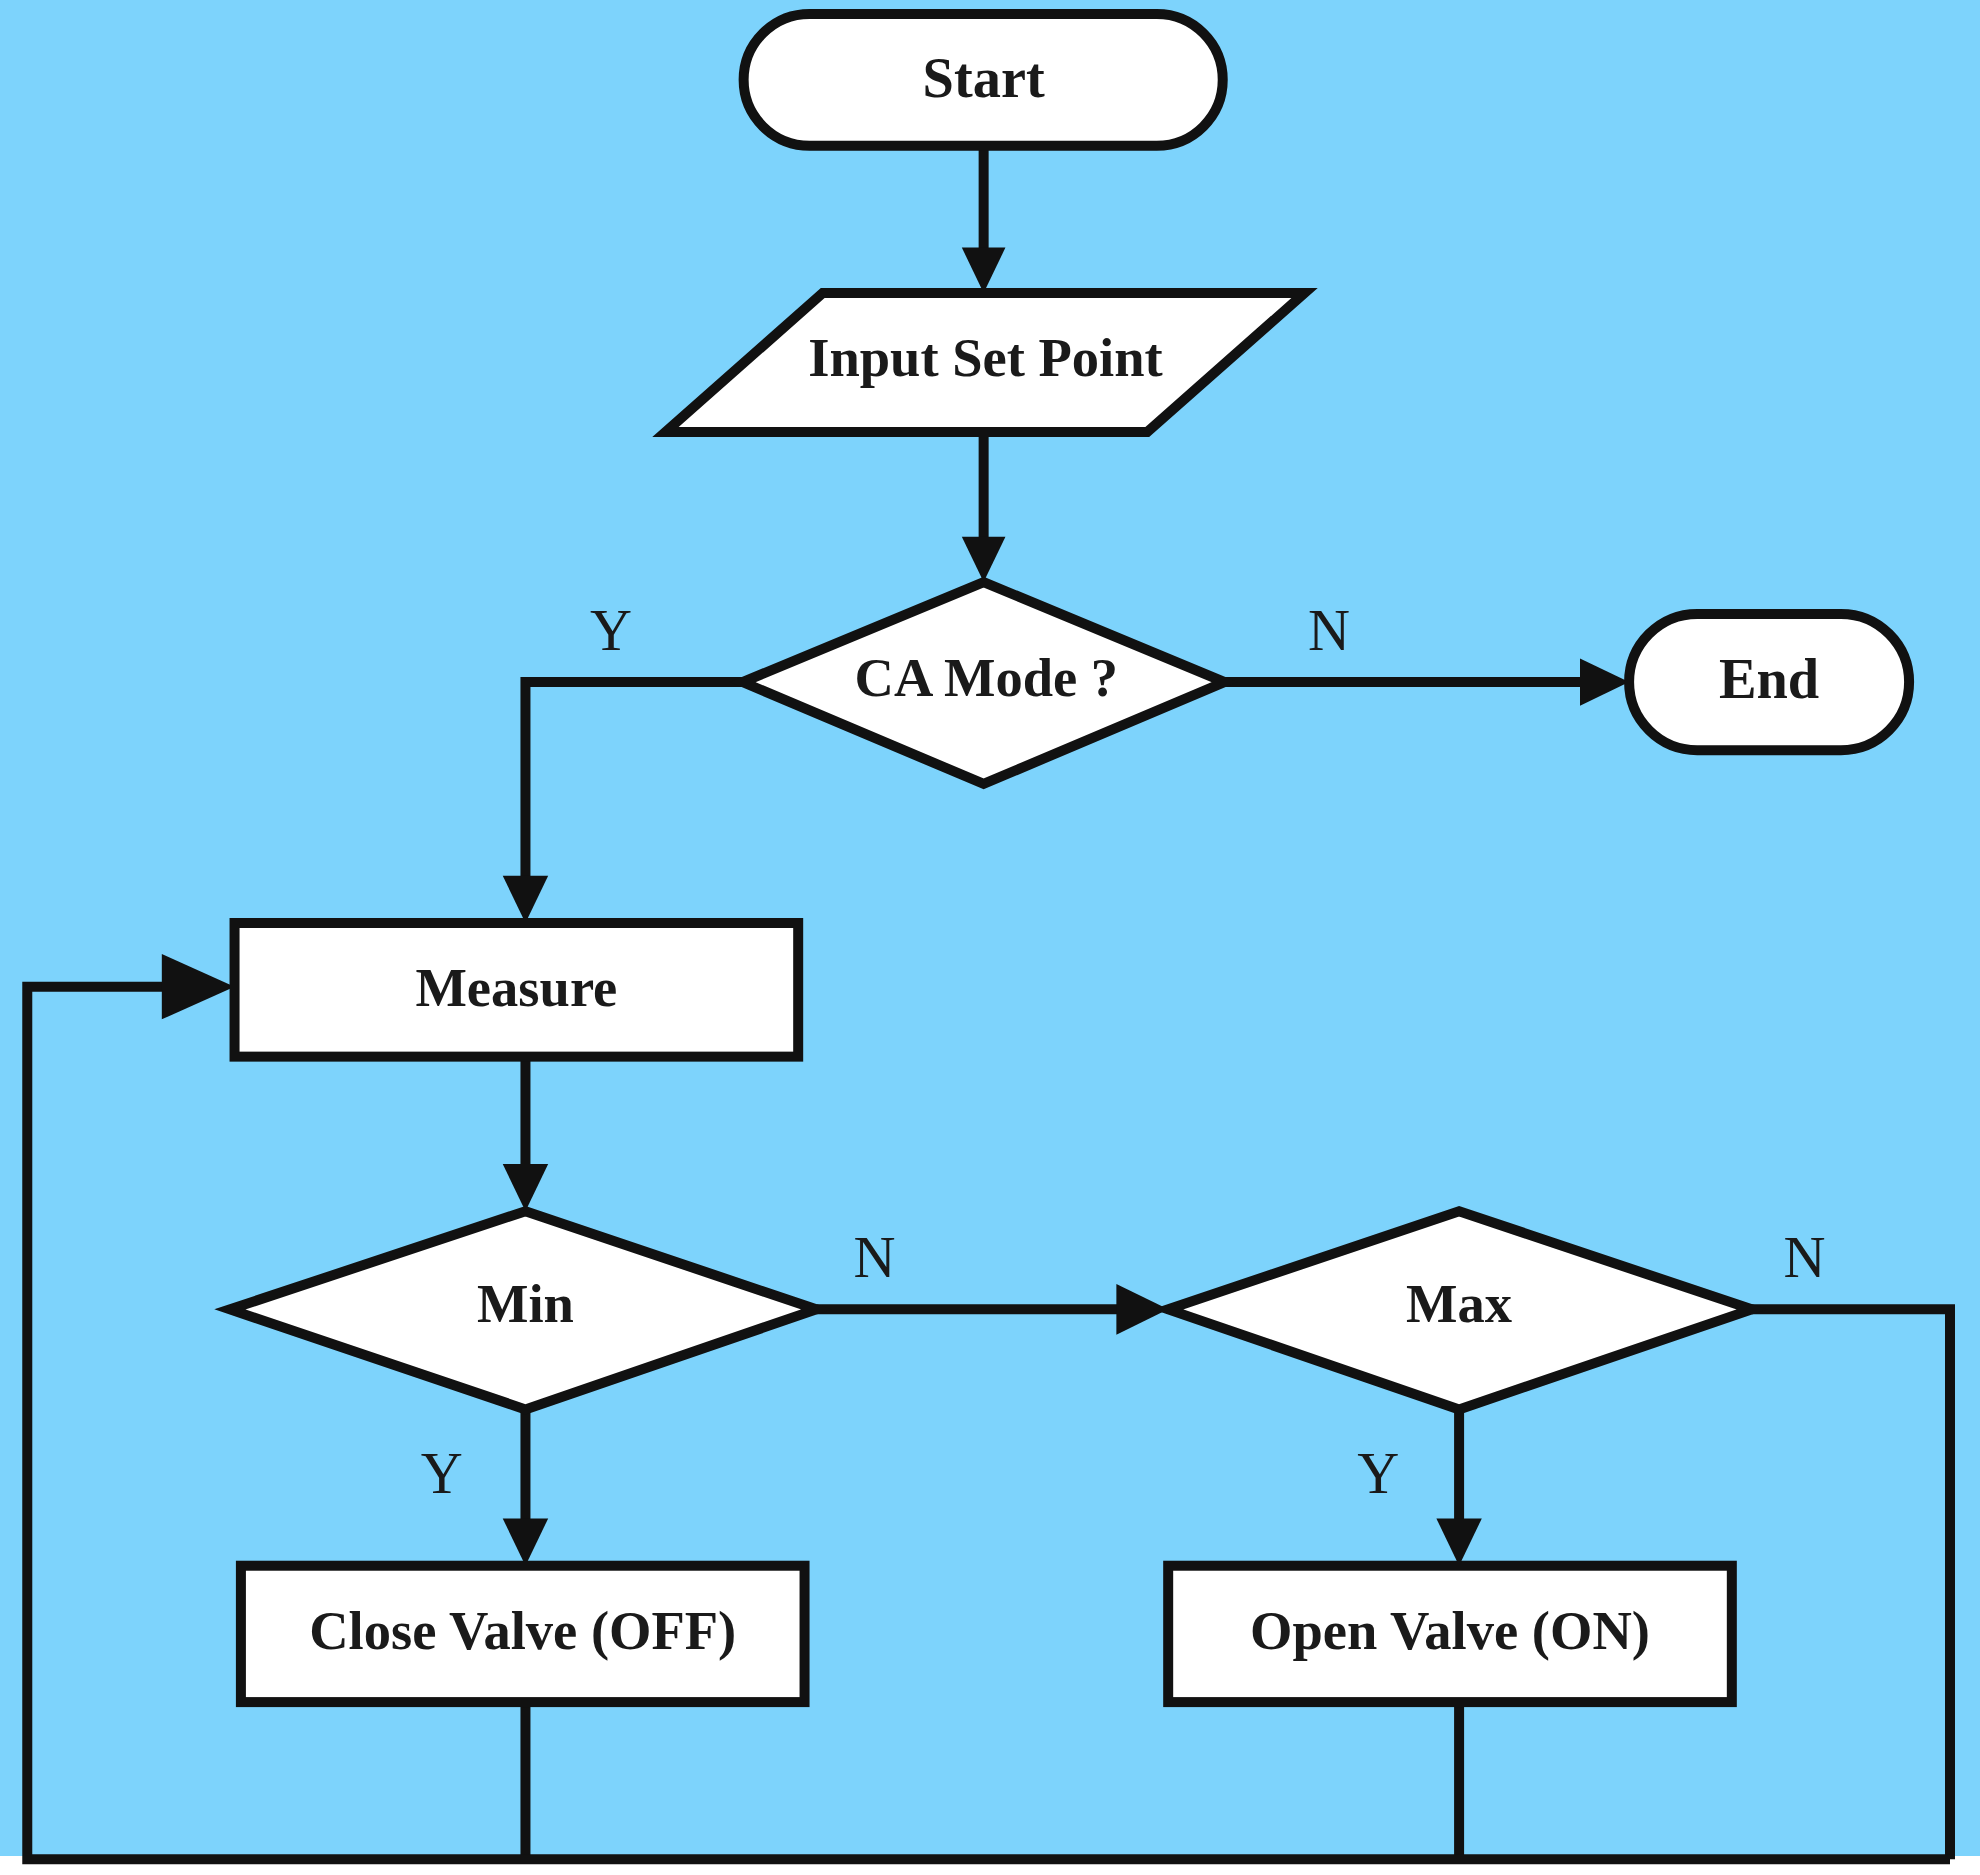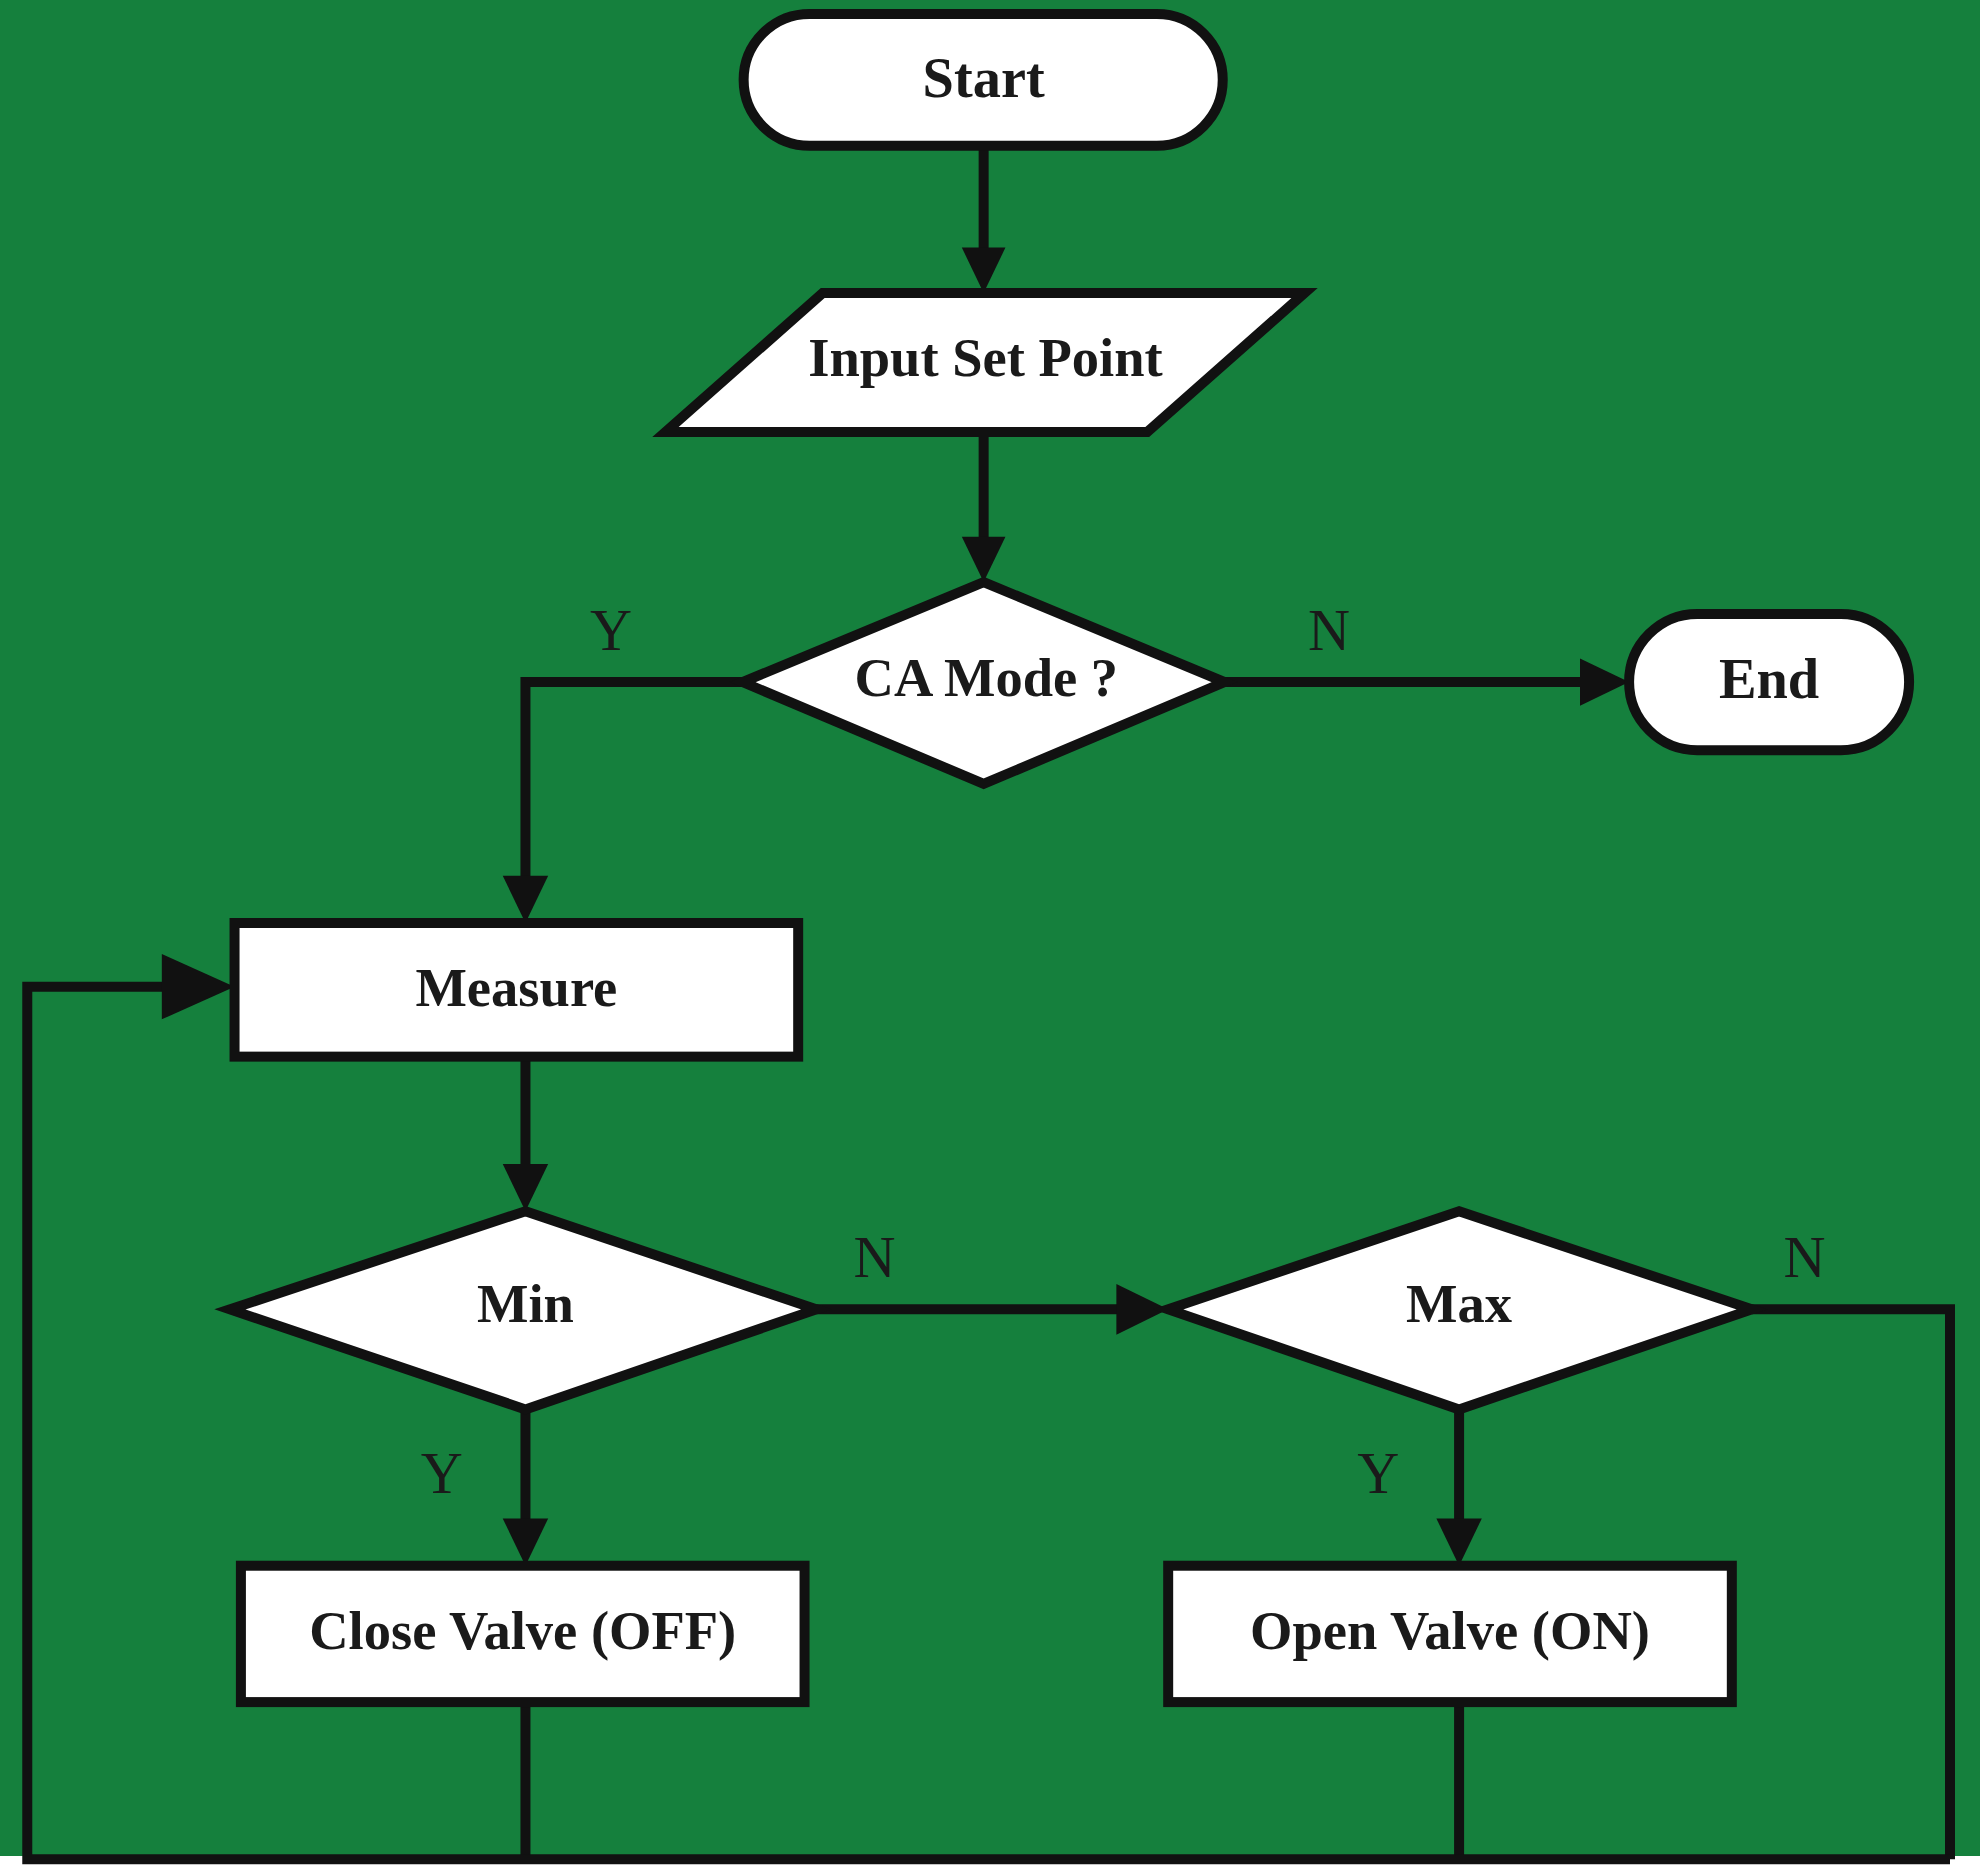--- a/index.html
+++ b/index.html
@@ -10,21 +10,21 @@
   body {
     width: 1980px;
     height: 1876px;
     overflow: hidden;
     font-family: "Liberation Serif", "DejaVu Serif", serif;
   }
   #flowchart-root {
     position: relative;
     width: 1980px;
     height: 1856px;
-    background: #15803d;
+    background: #7dd3fc;
   }
   svg#flow-svg {
     position: absolute;
     left: 0;
     top: 0;
     width: 1980px;
     height: 1876px;
     display: block;
   }
   .node-text {

